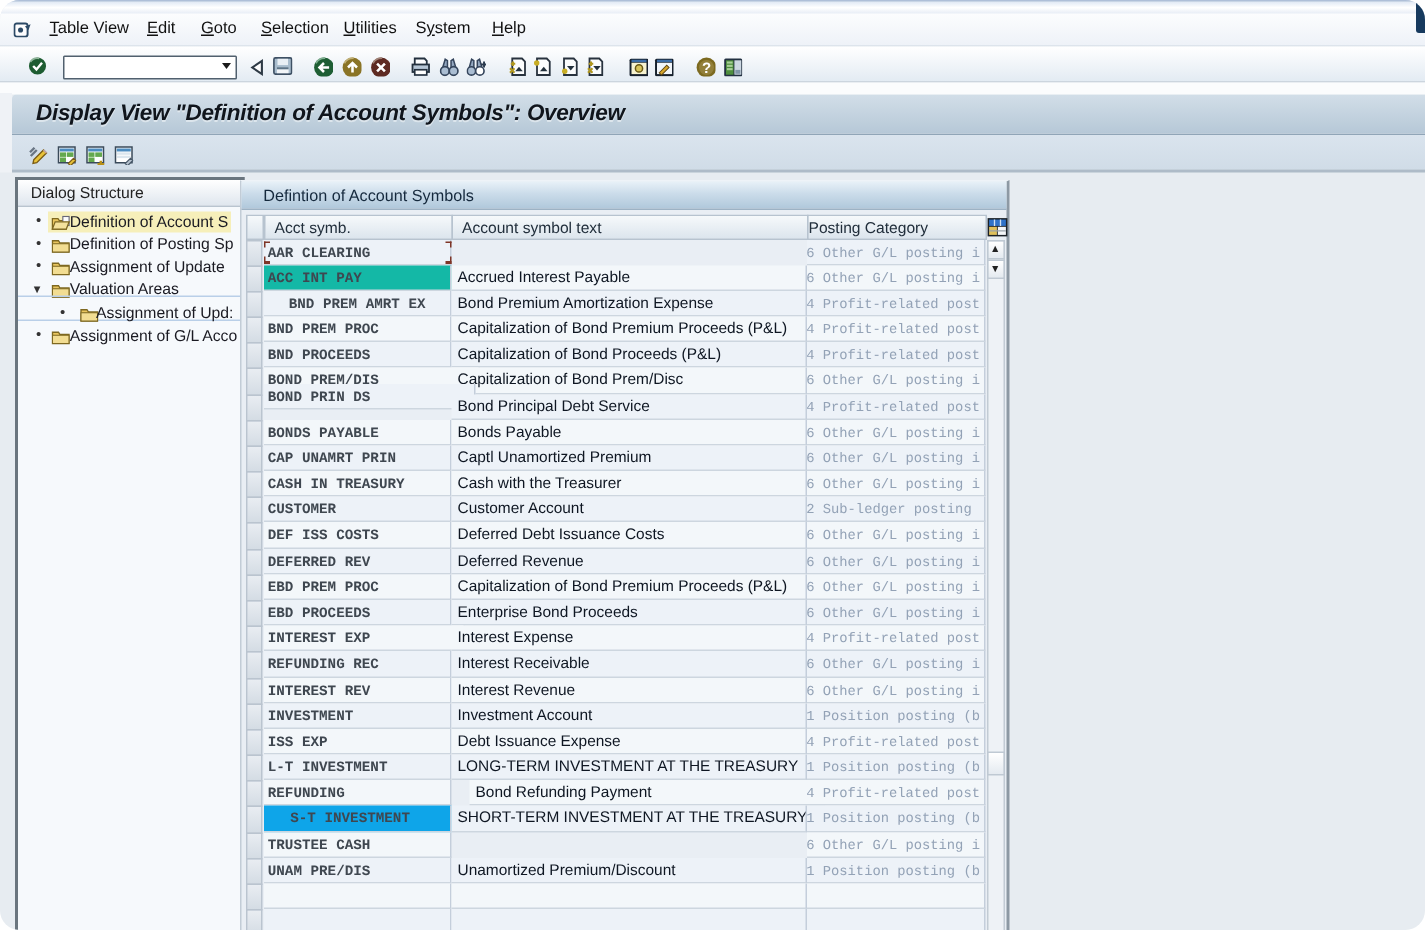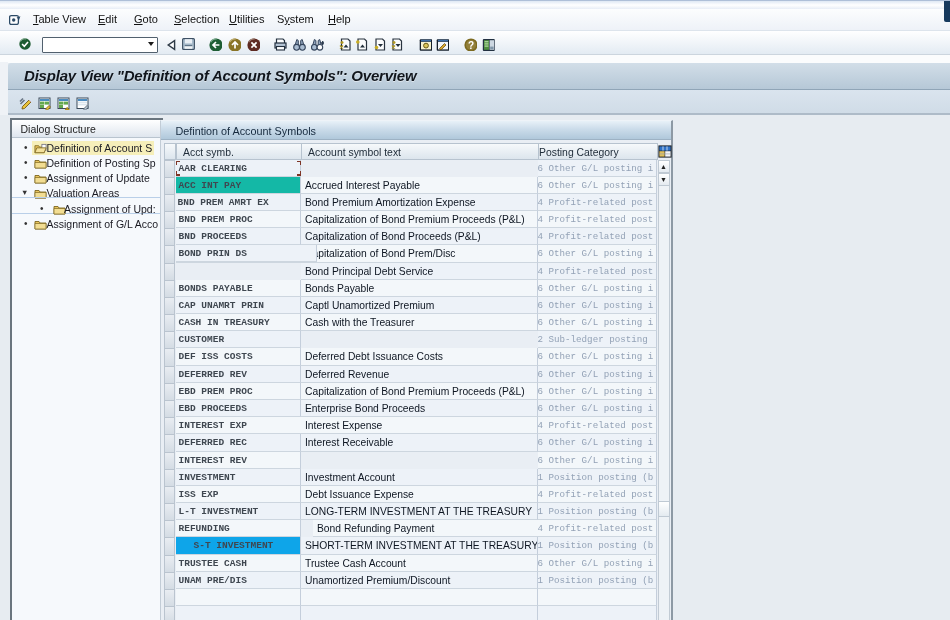--- a/index.html
+++ b/index.html
@@ -1,16 +1,16 @@
 <!DOCTYPE html>
 <html><head>
 <meta charset="utf-8">
 <style>
   html,body{margin:0;padding:0;}
-  #root{position:relative;width:950px;height:620px;background:#e7ecf1;font-family:"Liberation Sans",sans-serif;overflow:hidden;}
+  #root{position:relative;width:950px;height:620px;background:#e7ecf1;font-family:"Liberation Sans",sans-serif;overflow:hidden;border-radius:13px;}
   .abs{position:absolute;}
   
   #topstrip{left:0;top:0;width:950px;height:9px;background:linear-gradient(#dfe8f4,#ffffff 45%,#e2e9f4);border-top:1px solid #aebfd8;}
   #menubar{left:0;top:9px;width:950px;height:21px;background:linear-gradient(#fcfdfe,#eef2f8);border-bottom:1px solid #dde4ec;}
   .menu{position:absolute;top:4px;font-size:11px;color:#111;}
   .menu u{text-decoration:underline;}
   #toolbar{left:0;top:31px;width:950px;height:23px;background:linear-gradient(#ffffff,#e3ebf3);border-bottom:1px solid #ccd5de;}
   #whitegap{left:0;top:55px;width:950px;height:8px;background:#fbfcfd;}
   #titlebar{left:8px;top:63px;width:942px;height:26px;background:linear-gradient(#d2dee8,#b6c8d7);border-bottom:1px solid #90a5b7;border-radius:3px 0 0 0;}
   #titlebar .t{position:absolute;left:16px;top:4px;font-size:15px;font-weight:bold;font-style:italic;color:#10151c;text-shadow:0 1px 0 rgba(255,255,255,0.45);letter-spacing:-0.2px;}
@@ -277,53 +277,54 @@
           <span style="left:0.5px">Posting Category</span>
         </div>
         <div class="sel" style="left:1px;top:16.5px;height:18.18px"></div>
         <div class="cell mono" style="left:12.5px;top:16.5px;width:125.5px;height:17.18px;background:#edf2f8;line-height:17.18px;padding-left:3px;">AAR CLEARING</div>
         <div class="cell pc" style="left:374.5px;top:16.5px;width:119px;height:17.18px;background:#edf2f8;line-height:17.18px;padding-left:0px;">6 Other G/L posting i</div>
         <div class="sel" style="left:1px;top:33.68px;height:18.18px"></div>
         <div class="cell mono" style="left:12.5px;top:33.68px;width:125.5px;height:17.18px;background:#14b8a6;line-height:17.18px;padding-left:3px;">ACC INT PAY</div>
         <div class="cell sans" style="left:138px;top:33.68px;width:236.5px;height:17.18px;background:#f3f7fa;line-height:17.18px;padding-left:4px;">Accrued Interest Payable</div>
         <div class="cell pc" style="left:374.5px;top:33.68px;width:119px;height:17.18px;background:#f3f7fa;line-height:17.18px;padding-left:0px;">6 Other G/L posting i</div>
         <div class="sel" style="left:1px;top:50.86px;height:18.18px"></div>
-        <div class="cell mono" style="left:12.5px;top:50.86px;width:125.5px;height:17.18px;background:#edf2f8;line-height:17.18px;padding-left:2px;">BND PREM AMRT EX</div>
+        <div class="cell mono" style="left:12.5px;top:50.86px;width:125.5px;height:17.18px;background:#edf2f8;line-height:17.18px;padding-left:17px;">BND PREM AMRT EX</div>
         <div class="cell sans" style="left:138px;top:50.86px;width:236.5px;height:17.18px;background:#edf2f8;line-height:17.18px;padding-left:4px;">Bond Premium Amortization Expense</div>
         <div class="cell pc" style="left:374.5px;top:50.86px;width:119px;height:17.18px;background:#edf2f8;line-height:17.18px;padding-left:0px;">4 Profit-related post</div>
         <div class="sel" style="left:1px;top:68.03999999999999px;height:18.18px"></div>
         <div class="cell mono" style="left:12.5px;top:68.03999999999999px;width:125.5px;height:17.18px;background:#f3f7fa;line-height:17.18px;padding-left:3px;">BND PREM PROC</div>
         <div class="cell sans" style="left:138px;top:68.03999999999999px;width:236.5px;height:17.18px;background:#f3f7fa;line-height:17.18px;padding-left:4px;">Capitalization of Bond Premium Proceeds (P&amp;L)</div>
         <div class="cell pc" style="left:374.5px;top:68.03999999999999px;width:119px;height:17.18px;background:#f3f7fa;line-height:17.18px;padding-left:0px;">4 Profit-related post</div>
         <div class="sel" style="left:1px;top:85.22px;height:18.18px"></div>
         <div class="cell mono" style="left:12.5px;top:85.22px;width:125.5px;height:17.18px;background:#edf2f8;line-height:17.18px;padding-left:3px;">BND PROCEEDS</div>
         <div class="cell sans" style="left:138px;top:85.22px;width:236.5px;height:17.18px;background:#edf2f8;line-height:17.18px;padding-left:4px;">Capitalization of Bond Proceeds (P&amp;L)</div>
         <div class="cell pc" style="left:374.5px;top:85.22px;width:119px;height:17.18px;background:#edf2f8;line-height:17.18px;padding-left:0px;">4 Profit-related post</div>
         <div class="sel" style="left:1px;top:102.4px;height:18.18px"></div>
         <div class="cell mono" style="left:12.5px;top:102.4px;width:144px;height:17.18px;background:#f3f7fa;line-height:17.18px;padding-left:3px;">BOND PREM/DIS</div>
         <div class="cell sans" style="left:138px;top:102.4px;width:236.5px;height:17.18px;background:#f3f7fa;line-height:17.18px;padding-left:4px;">Capitalization of Bond Prem/Disc</div>
         <div class="cell pc" style="left:374.5px;top:102.4px;width:119px;height:17.18px;background:#f3f7fa;line-height:17.18px;padding-left:0px;">6 Other G/L posting i</div>
         <div class="sel" style="left:1px;top:119.58px;height:18.18px"></div>
-        <div class="cell mono" style="left:12.5px;top:102px;width:141px;height:17.18px;background:#edf2f8;line-height:17.18px;padding-left:3px;">BOND PRIN DS</div>
+        <div class="cell mono" style="left:12.5px;top:113px;width:141px;height:17.18px;background:#edf2f8;line-height:17.18px;padding-left:3px;">BOND PRIN DS</div>
         <div class="cell sans" style="left:138px;top:119.58px;width:236.5px;height:17.18px;background:#edf2f8;line-height:17.18px;padding-left:4px;">Bond Principal Debt Service</div>
         <div class="cell pc" style="left:374.5px;top:119.58px;width:119px;height:17.18px;background:#edf2f8;line-height:17.18px;padding-left:0px;">4 Profit-related post</div>
         <div class="sel" style="left:1px;top:136.76px;height:18.18px"></div>
         <div class="cell mono" style="left:12.5px;top:136.76px;width:125.5px;height:17.18px;background:#f3f7fa;line-height:17.18px;padding-left:3px;">BONDS PAYABLE</div>
         <div class="cell sans" style="left:138px;top:136.76px;width:236.5px;height:17.18px;background:#f3f7fa;line-height:17.18px;padding-left:4px;">Bonds Payable</div>
         <div class="cell pc" style="left:374.5px;top:136.76px;width:119px;height:17.18px;background:#f3f7fa;line-height:17.18px;padding-left:0px;">6 Other G/L posting i</div>
         <div class="sel" style="left:1px;top:153.94px;height:18.18px"></div>
         <div class="cell mono" style="left:12.5px;top:153.94px;width:125.5px;height:17.18px;background:#edf2f8;line-height:17.18px;padding-left:3px;">CAP UNAMRT PRIN</div>
         <div class="cell sans" style="left:138px;top:153.94px;width:236.5px;height:17.18px;background:#edf2f8;line-height:17.18px;padding-left:4px;">Captl Unamortized Premium</div>
         <div class="cell pc" style="left:374.5px;top:153.94px;width:119px;height:17.18px;background:#edf2f8;line-height:17.18px;padding-left:0px;">6 Other G/L posting i</div>
         <div class="sel" style="left:1px;top:171.12px;height:18.18px"></div>
         <div class="cell mono" style="left:12.5px;top:171.12px;width:125.5px;height:17.18px;background:#f3f7fa;line-height:17.18px;padding-left:3px;">CASH IN TREASURY</div>
         <div class="cell sans" style="left:138px;top:171.12px;width:236.5px;height:17.18px;background:#f3f7fa;line-height:17.18px;padding-left:4px;">Cash with the Treasurer</div>
         <div class="cell pc" style="left:374.5px;top:171.12px;width:119px;height:17.18px;background:#f3f7fa;line-height:17.18px;padding-left:0px;">6 Other G/L posting i</div>
         <div class="sel" style="left:1px;top:188.3px;height:18.18px"></div>
         <div class="cell mono" style="left:12.5px;top:188.3px;width:125.5px;height:17.18px;background:#edf2f8;line-height:17.18px;padding-left:3px;">CUSTOMER</div>
+        <div class="cell sans" style="left:138px;top:188.3px;width:236.5px;height:17.18px;background:#edf2f8;line-height:17.18px;padding-left:4px;">Customer Account</div>
         <div class="cell pc" style="left:374.5px;top:188.3px;width:119px;height:17.18px;background:#edf2f8;line-height:17.18px;padding-left:0px;">2 Sub-ledger posting</div>
         <div class="sel" style="left:1px;top:205.48px;height:18.18px"></div>
         <div class="cell mono" style="left:12.5px;top:205.48px;width:125.5px;height:17.18px;background:#f3f7fa;line-height:17.18px;padding-left:3px;">DEF ISS COSTS</div>
         <div class="cell sans" style="left:138px;top:205.48px;width:236.5px;height:17.18px;background:#f3f7fa;line-height:17.18px;padding-left:4px;">Deferred Debt Issuance Costs</div>
         <div class="cell pc" style="left:374.5px;top:205.48px;width:119px;height:17.18px;background:#f3f7fa;line-height:17.18px;padding-left:0px;">6 Other G/L posting i</div>
         <div class="sel" style="left:1px;top:222.66px;height:18.18px"></div>
         <div class="cell mono" style="left:12.5px;top:222.66px;width:125.5px;height:17.18px;background:#edf2f8;line-height:17.18px;padding-left:3px;">DEFERRED REV</div>
         <div class="cell sans" style="left:138px;top:222.66px;width:236.5px;height:17.18px;background:#edf2f8;line-height:17.18px;padding-left:4px;">Deferred Revenue</div>
         <div class="cell pc" style="left:374.5px;top:222.66px;width:119px;height:17.18px;background:#edf2f8;line-height:17.18px;padding-left:0px;">6 Other G/L posting i</div>
         <div class="sel" style="left:1px;top:239.84px;height:18.18px"></div>
@@ -332,25 +333,26 @@
         <div class="cell pc" style="left:374.5px;top:239.84px;width:119px;height:17.18px;background:#f3f7fa;line-height:17.18px;padding-left:0px;">6 Other G/L posting i</div>
         <div class="sel" style="left:1px;top:257.02px;height:18.18px"></div>
         <div class="cell mono" style="left:12.5px;top:257.02px;width:125.5px;height:17.18px;background:#edf2f8;line-height:17.18px;padding-left:3px;">EBD PROCEEDS</div>
         <div class="cell sans" style="left:138px;top:257.02px;width:236.5px;height:17.18px;background:#edf2f8;line-height:17.18px;padding-left:4px;">Enterprise Bond Proceeds</div>
         <div class="cell pc" style="left:374.5px;top:257.02px;width:119px;height:17.18px;background:#edf2f8;line-height:17.18px;padding-left:0px;">6 Other G/L posting i</div>
         <div class="sel" style="left:1px;top:274.2px;height:18.18px"></div>
         <div class="cell mono" style="left:12.5px;top:274.2px;width:134px;height:17.18px;background:#f3f7fa;line-height:17.18px;padding-left:3px;">INTEREST EXP</div>
         <div class="cell sans" style="left:138px;top:274.2px;width:236.5px;height:17.18px;background:#f3f7fa;line-height:17.18px;padding-left:4px;">Interest Expense</div>
         <div class="cell pc" style="left:374.5px;top:274.2px;width:119px;height:17.18px;background:#f3f7fa;line-height:17.18px;padding-left:0px;">4 Profit-related post</div>
         <div class="sel" style="left:1px;top:291.38px;height:18.18px"></div>
-        <div class="cell mono" style="left:12.5px;top:291.38px;width:125.5px;height:17.18px;background:#edf2f8;line-height:17.18px;padding-left:3px;">DEFERRED REC</div>
+        <div class="cell mono" style="left:12.5px;top:291.38px;width:125.5px;height:17.18px;background:#edf2f8;line-height:17.18px;padding-left:3px;">REFUNDING REC</div>
         <div class="cell sans" style="left:138px;top:291.38px;width:236.5px;height:17.18px;background:#edf2f8;line-height:17.18px;padding-left:4px;">Interest Receivable</div>
         <div class="cell pc" style="left:374.5px;top:291.38px;width:119px;height:17.18px;background:#edf2f8;line-height:17.18px;padding-left:0px;">6 Other G/L posting i</div>
         <div class="sel" style="left:1px;top:308.56px;height:18.18px"></div>
         <div class="cell mono" style="left:12.5px;top:308.56px;width:125.5px;height:17.18px;background:#f3f7fa;line-height:17.18px;padding-left:3px;">INTEREST REV</div>
+        <div class="cell sans" style="left:138px;top:308.56px;width:236.5px;height:17.18px;background:#f3f7fa;line-height:17.18px;padding-left:4px;">Interest Revenue</div>
         <div class="cell pc" style="left:374.5px;top:308.56px;width:119px;height:17.18px;background:#f3f7fa;line-height:17.18px;padding-left:0px;">6 Other G/L posting i</div>
         <div class="sel" style="left:1px;top:325.74px;height:18.18px"></div>
         <div class="cell mono" style="left:12.5px;top:325.74px;width:125.5px;height:17.18px;background:#edf2f8;line-height:17.18px;padding-left:3px;">INVESTMENT</div>
         <div class="cell sans" style="left:138px;top:325.74px;width:236.5px;height:17.18px;background:#edf2f8;line-height:17.18px;padding-left:4px;">Investment Account</div>
         <div class="cell pc" style="left:374.5px;top:325.74px;width:119px;height:17.18px;background:#edf2f8;line-height:17.18px;padding-left:0px;">1 Position posting (b</div>
         <div class="sel" style="left:1px;top:342.92px;height:18.18px"></div>
         <div class="cell mono" style="left:12.5px;top:342.92px;width:125.5px;height:17.18px;background:#f3f7fa;line-height:17.18px;padding-left:3px;">ISS EXP</div>
         <div class="cell sans" style="left:138px;top:342.92px;width:236.5px;height:17.18px;background:#f3f7fa;line-height:17.18px;padding-left:4px;">Debt Issuance Expense</div>
         <div class="cell pc" style="left:374.5px;top:342.92px;width:119px;height:17.18px;background:#f3f7fa;line-height:17.18px;padding-left:0px;">4 Profit-related post</div>
         <div class="sel" style="left:1px;top:360.1px;height:18.18px"></div>
@@ -360,21 +362,20 @@
         <div class="sel" style="left:1px;top:377.28px;height:18.18px"></div>
         <div class="cell mono" style="left:12.5px;top:377.28px;width:125.5px;height:17.18px;background:#f3f7fa;line-height:17.18px;padding-left:3px;">REFUNDING</div>
         <div class="cell sans" style="left:138px;top:377.28px;width:236.5px;height:17.18px;background:#f3f7fa;line-height:17.18px;padding-left:4px;margin-left:12px;">Bond Refunding Payment</div>
         <div class="cell pc" style="left:374.5px;top:377.28px;width:119px;height:17.18px;background:#f3f7fa;line-height:17.18px;padding-left:0px;">4 Profit-related post</div>
         <div class="sel" style="left:1px;top:394.46px;height:18.18px"></div>
         <div class="cell mono" style="left:12.5px;top:394.46px;width:125.5px;height:17.18px;background:#0ea5e9;line-height:17.18px;padding-left:18px;">S-T INVESTMENT</div>
         <div class="cell sans" style="left:138px;top:394.46px;width:236.5px;height:17.18px;background:#edf2f8;line-height:17.18px;padding-left:4px;">SHORT-TERM INVESTMENT AT THE TREASURY</div>
         <div class="cell pc" style="left:374.5px;top:394.46px;width:119px;height:17.18px;background:#edf2f8;line-height:17.18px;padding-left:0px;">1 Position posting (b</div>
         <div class="sel" style="left:1px;top:411.64px;height:18.18px"></div>
         <div class="cell mono" style="left:12.5px;top:411.64px;width:125.5px;height:17.18px;background:#f3f7fa;line-height:17.18px;padding-left:3px;">TRUSTEE CASH</div>
-        <div class="cell sans" style="left:138px;top:411.64px;width:236.5px;height:17.18px;background:#f3f7fa;line-height:17.18px;padding-left:4px;">Trustee Cash Account</div>
         <div class="cell pc" style="left:374.5px;top:411.64px;width:119px;height:17.18px;background:#f3f7fa;line-height:17.18px;padding-left:0px;">6 Other G/L posting i</div>
         <div class="sel" style="left:1px;top:428.82px;height:18.18px"></div>
         <div class="cell mono" style="left:12.5px;top:428.82px;width:125.5px;height:17.18px;background:#edf2f8;line-height:17.18px;padding-left:3px;">UNAM PRE/DIS</div>
         <div class="cell sans" style="left:138px;top:428.82px;width:236.5px;height:17.18px;background:#edf2f8;line-height:17.18px;padding-left:4px;">Unamortized Premium/Discount</div>
         <div class="cell pc" style="left:374.5px;top:428.82px;width:119px;height:17.18px;background:#edf2f8;line-height:17.18px;padding-left:0px;">1 Position posting (b</div>
         <div class="sel" style="left:1px;top:446px;height:18.18px"></div>
         <div class="cell mono" style="left:12.5px;top:446px;width:125.5px;height:17.18px;background:#f3f7fa;line-height:17.18px;padding-left:3px;"></div>
         <div class="cell sans" style="left:138px;top:446px;width:236.5px;height:17.18px;background:#f3f7fa;line-height:17.18px;padding-left:4px;"></div>
         <div class="cell pc" style="left:374.5px;top:446px;width:119px;height:17.18px;background:#f3f7fa;line-height:17.18px;padding-left:0px;"></div>
         <div class="sel" style="left:1px;top:463.18px;height:18.18px"></div>

